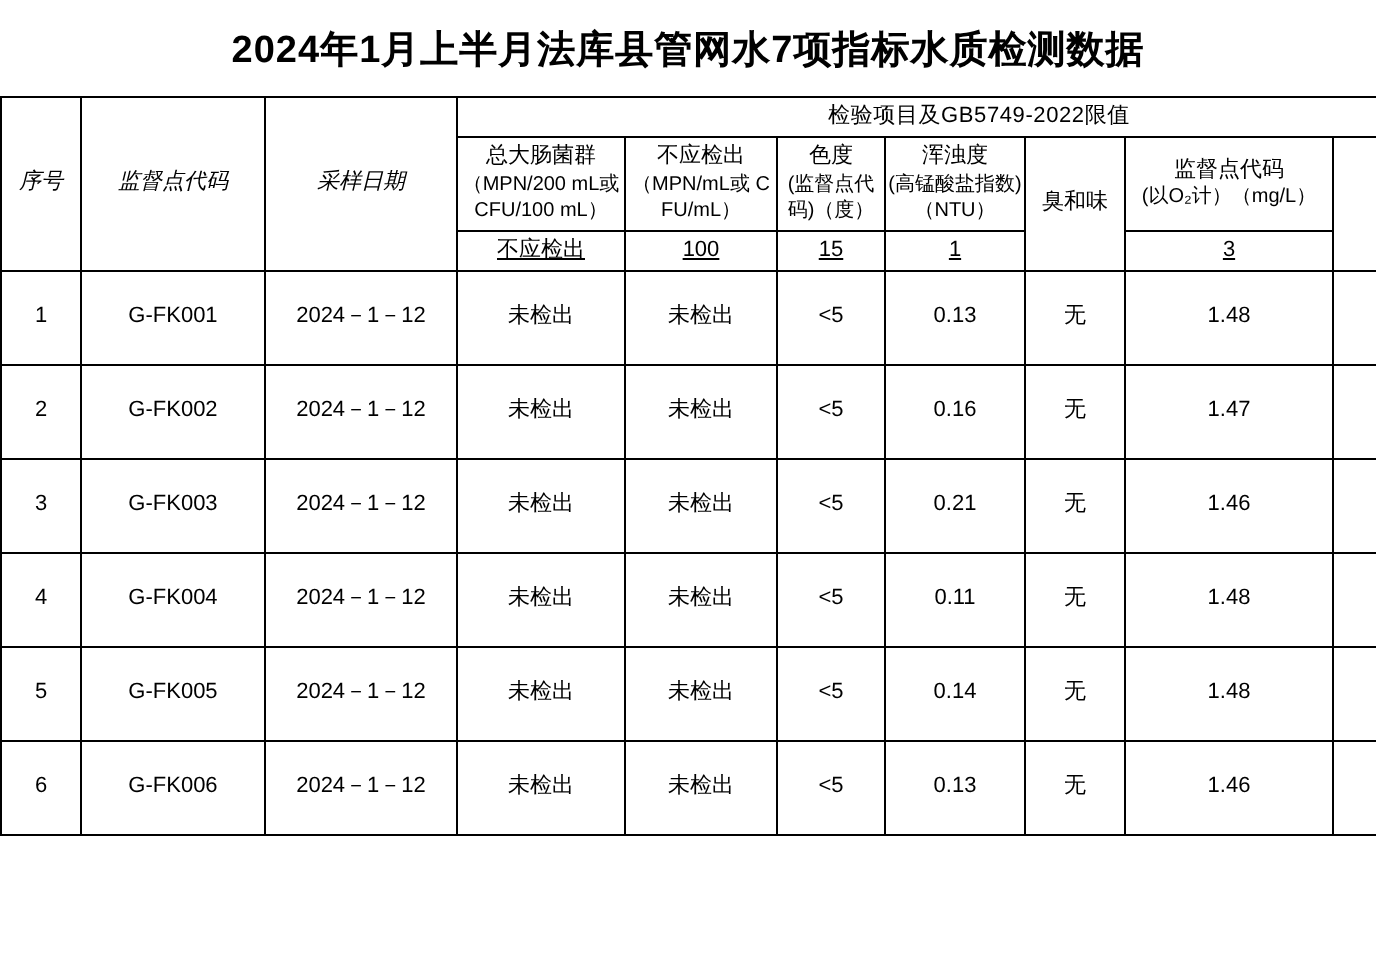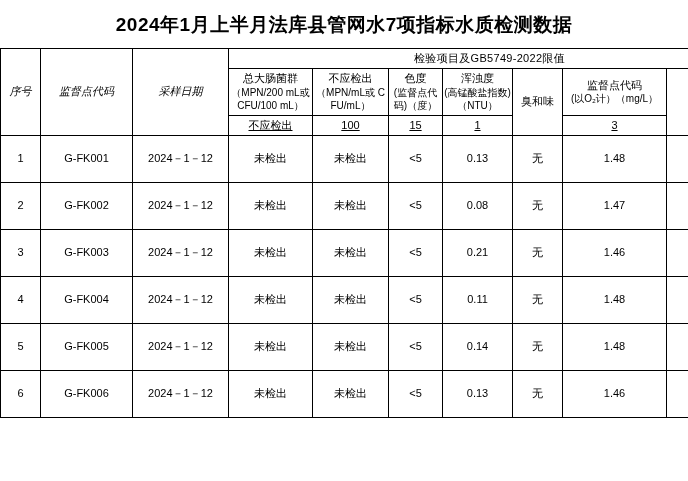--- a/index.html
+++ b/index.html
@@ -160,21 +160,21 @@
         <td>1.48</td>
         <td>0.07</td>
       </tr>
       <tr class="data-row">
         <td>2</td>
         <td>G-FK002</td>
         <td>2024－1－12</td>
         <td>未检出</td>
         <td>未检出</td>
         <td>&lt;5</td>
-        <td>0.08</td>
+        <td>0.16</td>
         <td>无</td>
         <td>1.47</td>
         <td>0.09</td>
       </tr>
       <tr class="data-row">
         <td>3</td>
         <td>G-FK003</td>
         <td>2024－1－12</td>
         <td>未检出</td>
         <td>未检出</td>

